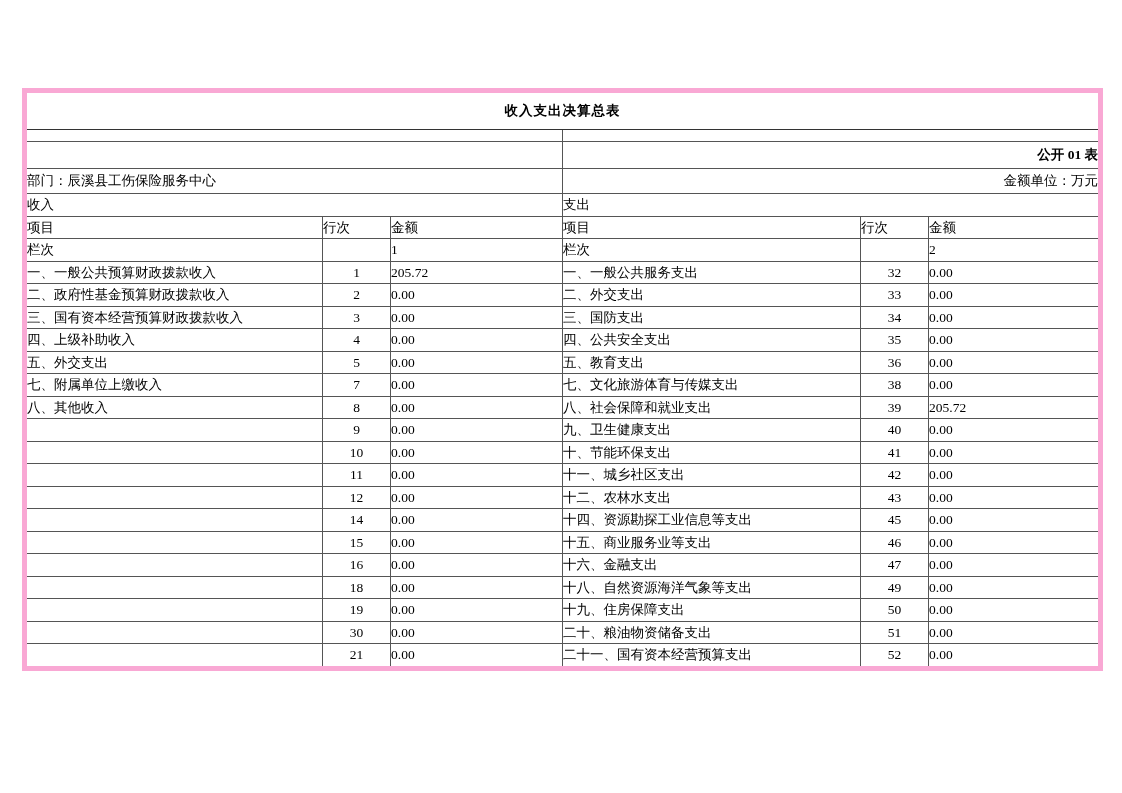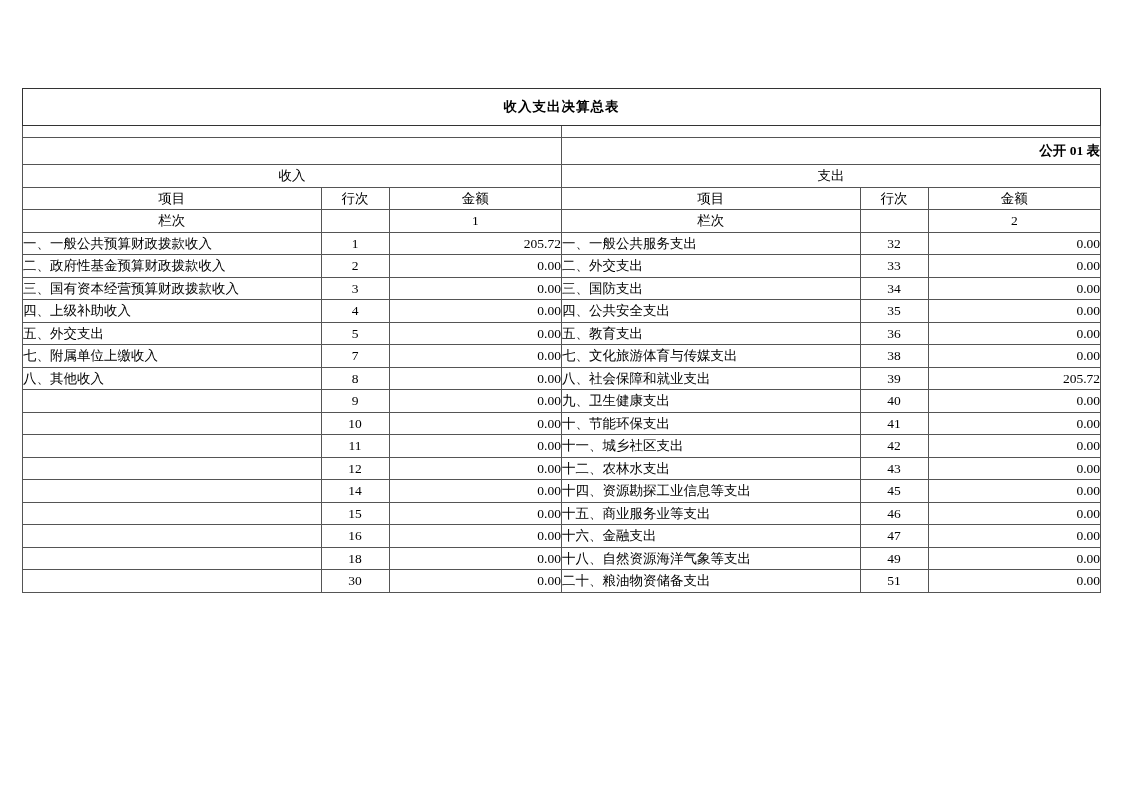--- a/index.html
+++ b/index.html
@@ -18,21 +18,21 @@
     position: relative;
     width: 1122px;
     height: 793px;
     box-sizing: border-box;
   }
   .sheet {
     position: absolute;
     left: 22px;
     top: 88px;
     width: 1079px;
-    border: 1px solid #f9a8d4;
+    border: 5px solid #f9a8d4;
     border-collapse: collapse;
     table-layout: fixed;
   }
   .sheet td {
     border: 1px solid #555555;
     padding: 0;
     height: 21.5px;
     font-size: 13.5px;
     line-height: 21.5px;
     vertical-align: middle;
@@ -71,32 +71,30 @@
     line-height: 24px !important;
   }
   .unit {
     text-align: right;
     padding-right: 10px;
     font-size: 13.5px;
     height: 24px !important;
     line-height: 24px !important;
   }
   .hdr-center {
-    text-align: center;
     margin-left: 25px;
   }
   .c-item {
     text-align: left;
     padding-left: 14px;
   }
   .c-num {
     text-align: center;
   }
   .c-amt {
-    text-align: right;
     padding-right: 10px;
   }
   .col-item { width: 298px; }
   .col-row  { width: 68px; }
   .col-amt  { width: 172px; }
 </style>
 </head>
 <body>
 
 <div class="page">
@@ -115,20 +113,24 @@
       </tr>
       <tr class="blank-row">
         <td colspan="3"></td>
         <td colspan="3"></td>
       </tr>
       <tr>
         <td colspan="3"></td>
         <td class="gongkai" colspan="3">公开 01 表</td>
       </tr>
       <tr>
+        <td class="dept" colspan="3">部门：辰溪县工伤保险服务中心</td>
+        <td class="unit" colspan="3">金额单位：万元</td>
+      </tr>
+      <tr>
         <td class="hdr-center" colspan="3">收入</td>
         <td class="hdr-center" colspan="3">支出</td>
       </tr>
       <tr>
         <td class="hdr-center">项目</td>
         <td class="hdr-center">行次</td>
         <td class="hdr-center">金额</td>
         <td class="hdr-center">项目</td>
         <td class="hdr-center">行次</td>
         <td class="hdr-center">金额</td>
@@ -257,21 +259,37 @@
       <tr>
         <td class="c-item"></td>
         <td class="c-num">18</td>
         <td class="c-amt">0.00</td>
         <td class="c-item">十八、自然资源海洋气象等支出</td>
         <td class="c-num">49</td>
         <td class="c-amt">0.00</td>
       </tr>
       <tr>
         <td class="c-item"></td>
+        <td class="c-num">19</td>
+        <td class="c-amt">0.00</td>
+        <td class="c-item">十九、住房保障支出</td>
+        <td class="c-num">50</td>
+        <td class="c-amt">0.00</td>
+      </tr>
+      <tr>
+        <td class="c-item"></td>
         <td class="c-num">30</td>
         <td class="c-amt">0.00</td>
         <td class="c-item">二十、粮油物资储备支出</td>
         <td class="c-num">51</td>
+        <td class="c-amt">0.00</td>
+      </tr>
+      <tr>
+        <td class="c-item"></td>
+        <td class="c-num">21</td>
+        <td class="c-amt">0.00</td>
+        <td class="c-item">二十一、国有资本经营预算支出</td>
+        <td class="c-num">52</td>
         <td class="c-amt">0.00</td>
       </tr>
     </tbody>
   </table>
 </div>
 
 </body></html>

